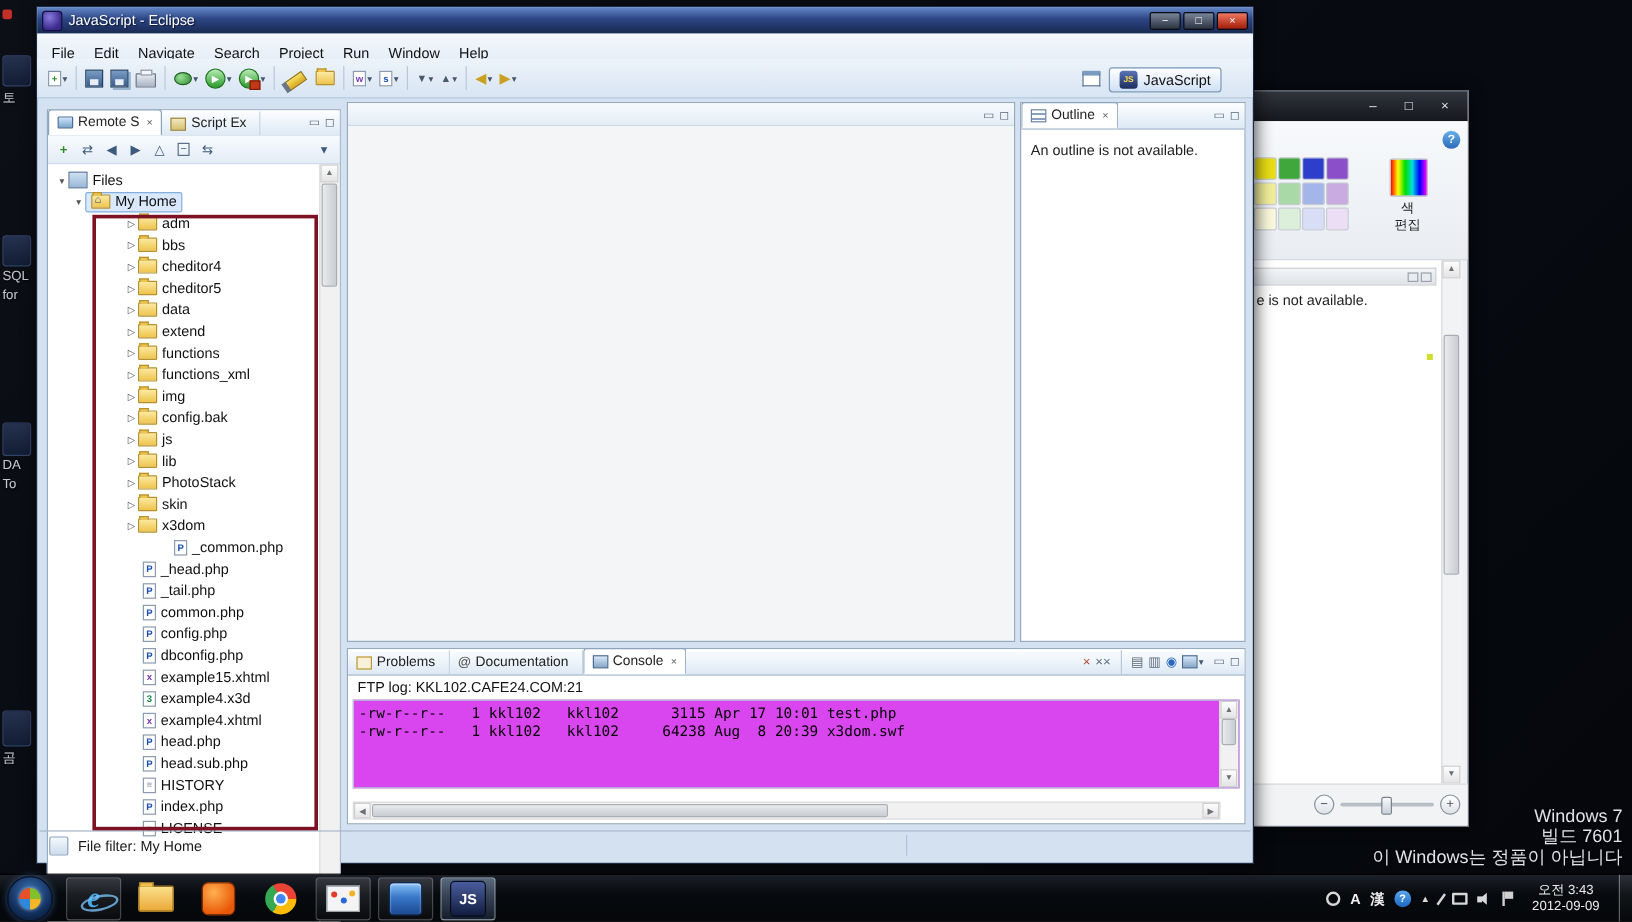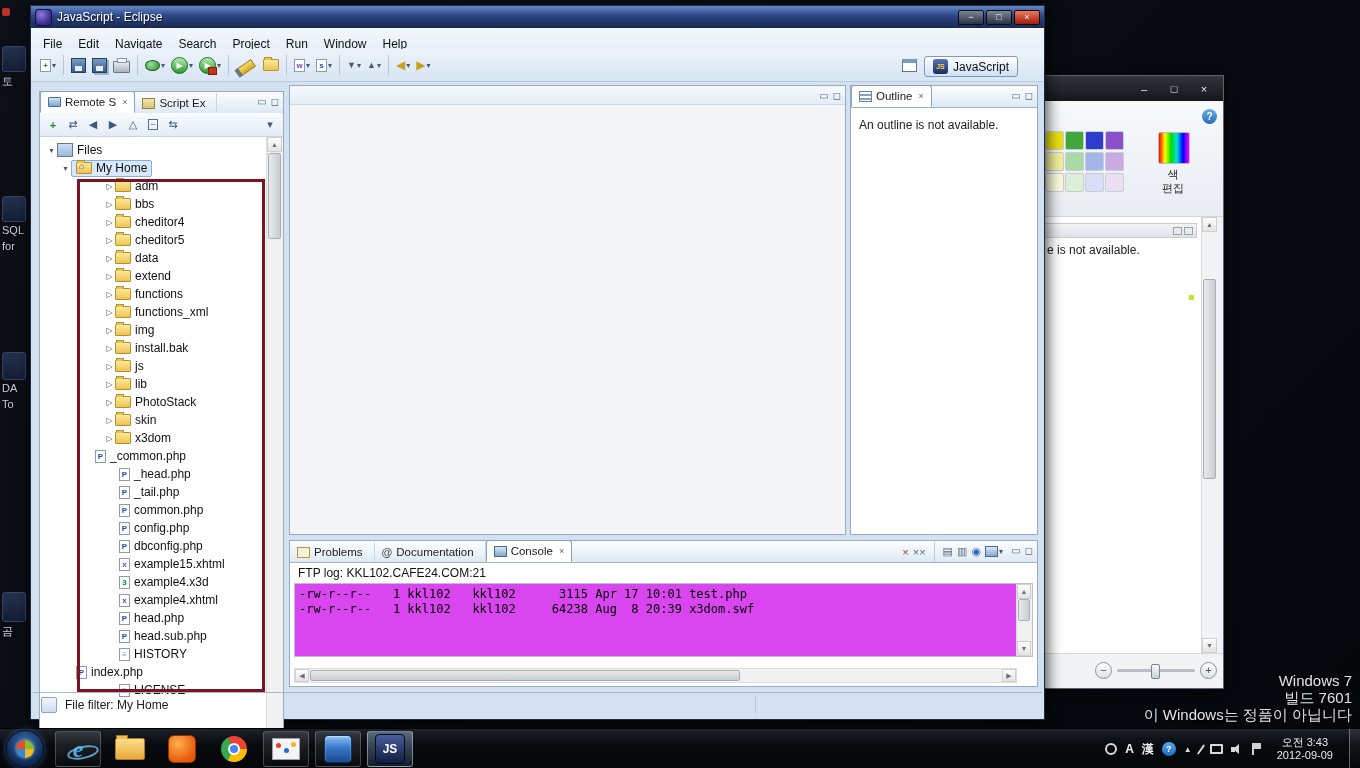--- a/index.html
+++ b/index.html
@@ -396,21 +396,21 @@
             <span class="tl">functions_xml</span>
           </div>
         <div class="trow" style="padding-left:64px">
             <span class="exp">▷</span>
             <span class="ic fold"></span>
             <span class="tl">img</span>
           </div>
         <div class="trow" style="padding-left:64px">
             <span class="exp">▷</span>
             <span class="ic fold"></span>
-            <span class="tl">install.bak</span>
+            <span class="tl">config.bak</span>
           </div>
         <div class="trow" style="padding-left:64px">
             <span class="exp">▷</span>
             <span class="ic fold"></span>
             <span class="tl">js</span>
           </div>
         <div class="trow" style="padding-left:64px">
             <span class="exp">▷</span>
             <span class="ic fold"></span>
             <span class="tl">lib</span>
@@ -423,21 +423,21 @@
         <div class="trow" style="padding-left:64px">
             <span class="exp">▷</span>
             <span class="ic fold"></span>
             <span class="tl">skin</span>
           </div>
         <div class="trow" style="padding-left:64px">
             <span class="exp">▷</span>
             <span class="ic fold"></span>
             <span class="tl">x3dom</span>
           </div>
-        <div class="trow" style="padding-left:55px">
+        <div class="trow" style="padding-left:105px">
             <span class="ic pg gP" data-g="P"></span>
             <span class="tl">_common.php</span>
           </div>
         <div class="trow" style="padding-left:79px">
             <span class="ic pg gP" data-g="P"></span>
             <span class="tl">_head.php</span>
           </div>
         <div class="trow" style="padding-left:79px">
             <span class="ic pg gP" data-g="P"></span>
             <span class="tl">_tail.php</span>
@@ -471,21 +471,21 @@
             <span class="tl">head.php</span>
           </div>
         <div class="trow" style="padding-left:79px">
             <span class="ic pg gP" data-g="P"></span>
             <span class="tl">head.sub.php</span>
           </div>
         <div class="trow" style="padding-left:79px">
             <span class="ic pg gT" data-g="≡"></span>
             <span class="tl">HISTORY</span>
           </div>
-        <div class="trow" style="padding-left:36px">
+        <div class="trow" style="padding-left:79px">
             <span class="ic pg gP" data-g="P"></span>
             <span class="tl">index.php</span>
           </div>
         <div class="trow" style="padding-left:79px">
             <span class="ic pg gT" data-g="≡"></span>
             <span class="tl">LICENSE</span>
           </div>
       </div>
       <div class="vsc">
         <div class="sar" style="top:0">▲</div>

